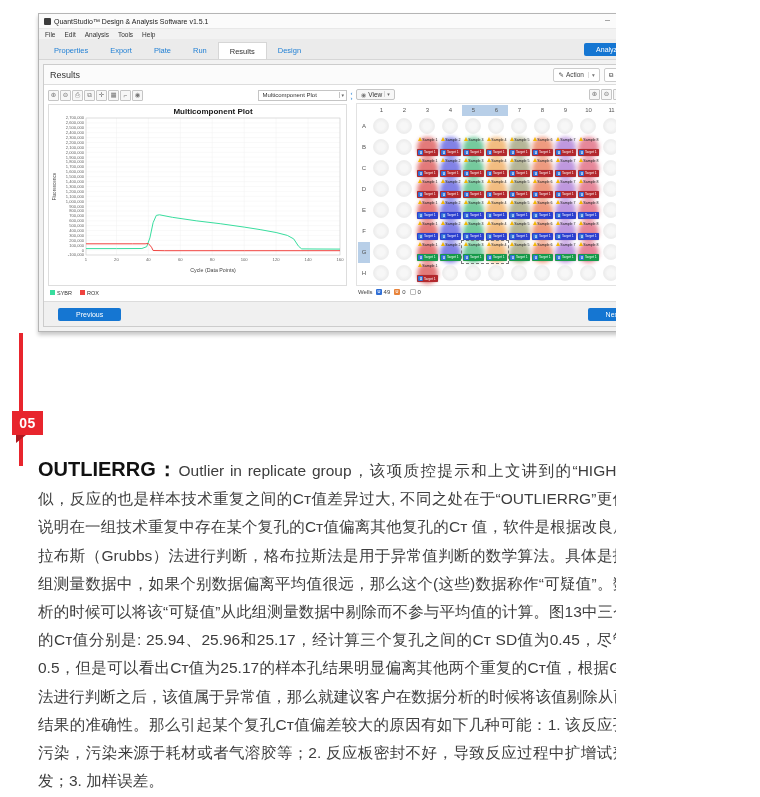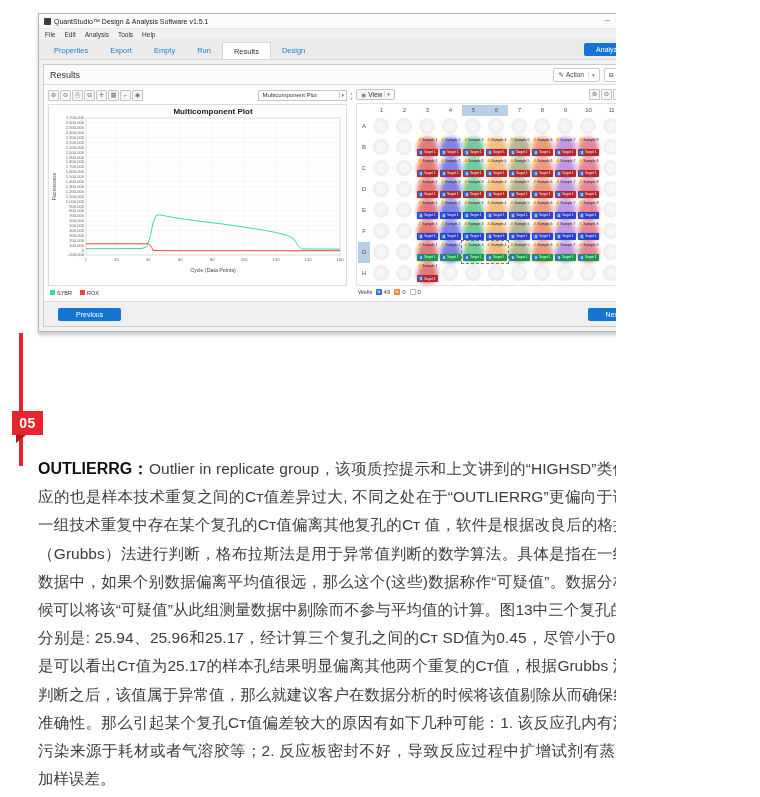--- a/index.html
+++ b/index.html
@@ -93,21 +93,21 @@
 
   
   .red-line { position:absolute; left:19px; top:333px; width:4px; height:133px; background:#e8252d; }
   .badge09 { position:absolute; left:12px; top:411px; width:31px; height:24px; background:#e8252d; color:#fff;
              font-weight:bold; font-size:14px; display:flex; align-items:center; justify-content:center; letter-spacing:.5px; }
   .badge-tail { position:absolute; left:16px; top:435px; width:0; height:0;
                 border-top:8px solid #ad1a21; border-right:10px solid transparent; }
   .caption { position:absolute; left:40px; top:337px; width:668px; font-size:14px; line-height:28px; color:#8a8a8a; }
   .article { position:absolute; left:38px; top:455px; width:622px; font-size:15.5px; line-height:28.2px;
              color:#3d3d3d; text-align:justify; }
-  .article b { color:#111; font-size:16px; }
+  .article b { color:#111; font-size:20px; }
 </style>
 </head>
 <body>
 
 <div class="page">
 
   <div class="window">
     <div class="titlebar">
       <span class="app-icon"></span>
       <span>QuantStudio™ Design &amp; Analysis Software v1.5.1</span>
@@ -121,21 +121,21 @@
         <span class="menu-item">File</span>
         <span class="menu-item">Edit</span>
         <span class="menu-item">Analysis</span>
         <span class="menu-item">Tools</span>
         <span class="menu-item">Help</span>
       </div>
     <div class="tabbar">
       <div id="tabs">
           <div class="tab">Properties</div>
           <div class="tab">Export</div>
-          <div class="tab">Empty</div>
+          <div class="tab">Plate</div>
           <div class="tab">Run</div>
           <div class="tab active">Results</div>
           <div class="tab">Design</div>
         </div>
       <div class="analyze-wrap">
         <button class="analyze-btn">Analyze</button>
         <span class="gear-btn">⚙</span>
       </div>
     </div>
 

